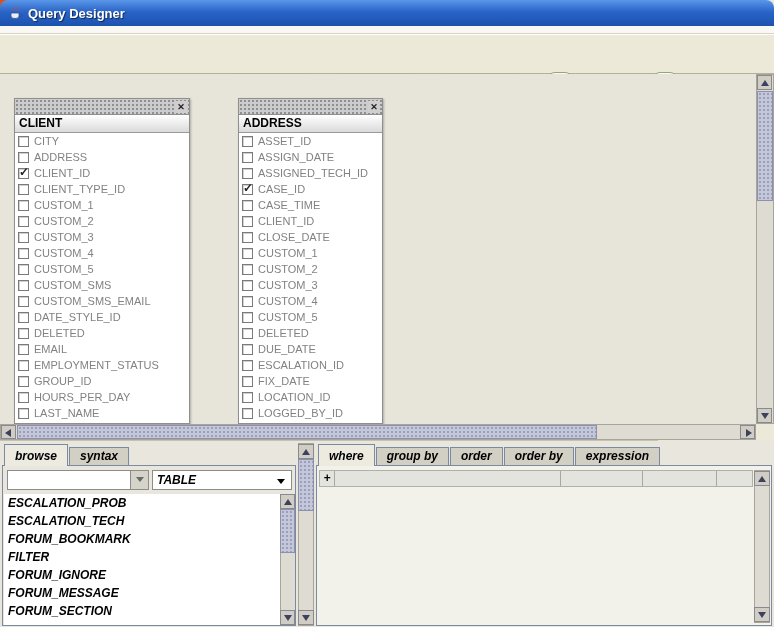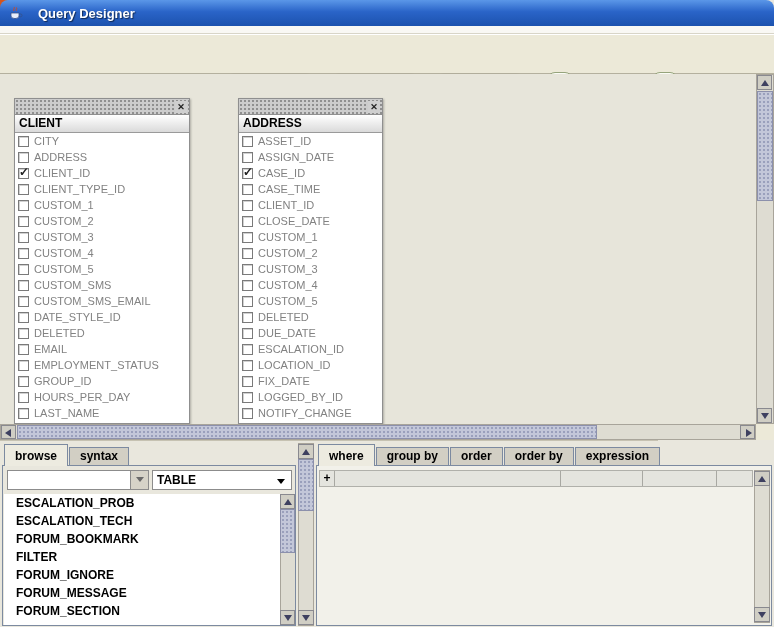--- a/index.html
+++ b/index.html
@@ -11,21 +11,21 @@
   }
 
   
   .corner-artifact { position:absolute; top:0; left:0; width:12px; height:12px; background:var(--corner-orange,#d4541c); z-index:1; }
   .titlebar {
     position:absolute; top:0; left:0; width:774px; height:26px; z-index:2;
     background: linear-gradient(180deg,#5b97e8 0%, var(--titlebar-blue,#2a64c8) 45%, #1c52ae 100%);
     border-radius: 8px 8px 0 0;
     display:flex; align-items:center; padding-left:7px;
   }
-  .title-text { color:#fff; font-weight:bold; font-size:13px; margin-left:15px; text-shadow:1px 1px 1px rgba(0,0,0,.55); }
+  .title-text { color:#fff; font-weight:bold; font-size:13px; margin-left:5px; text-shadow:1px 1px 1px rgba(0,0,0,.55); }
   .java-icon { width:16px; height:16px; flex:none; }
 
   .menustrip { position:absolute; top:26px; left:0; width:774px; height:8px; background:#f9f8f4; border-bottom:1px solid #d8d5c8; }
 
   
   .toolbar {
     position:absolute; top:34px; left:0; width:774px; height:40px;
     background:#ece9d8; border-top:1px solid #ffffff; border-bottom:1px solid #b4b09e;
   }
   .pill-btn {
@@ -83,39 +83,39 @@
     background-image: radial-gradient(circle, #9aa0bc 0.8px, transparent 1px);
     background-size:4px 4px;
   }
   .tri-up    { width:0;height:0;border-left:4px solid transparent;border-right:4px solid transparent;border-bottom:6px solid #3e4060;margin:4px auto 0; }
   .tri-down  { width:0;height:0;border-left:4px solid transparent;border-right:4px solid transparent;border-top:6px solid #3e4060;margin:4px auto 0; }
   .tri-left  { width:0;height:0;border-top:4px solid transparent;border-bottom:4px solid transparent;border-right:6px solid #3e4060;margin:3px 0 0 3px; }
   .tri-right { width:0;height:0;border-top:4px solid transparent;border-bottom:4px solid transparent;border-left:6px solid #3e4060;margin:3px 0 0 5px; }
   .sb-corner { position:absolute; background:#ece9d8; }
 
   
-  .bottom { position:absolute; top:440px; left:0; width:658px; height:187px; background:#e9e7dd; border-top:1px solid #c6c2b2; }
+  .bottom { position:absolute; top:440px; left:0; width:658px; height:187px; background:#e9e7dd; border-top:1px solid #c6c2b2;font-style:italic; }
   .panel { position:absolute; }
   .tabs { position:absolute; top:0; left:2px; height:22px; display:flex; align-items:flex-end; }
   .tab {
     font-size:12px; font-weight:bold; color:#000; background:#d2cfc4;
     border:1px solid #7c8aa0; border-bottom:none; padding:1px 10px 2px;
     height:18px; margin-right:1px; white-space:nowrap;
   }
   .tab.selected { background:#edebe0; height:22px; padding-top:4px; position:relative; z-index:2; margin-bottom:-1px; }
   .panel-body { position:absolute; border:1px solid #7c8aa0; background:#e9e7dd; }
 
   .combo { position:absolute; height:20px; background:#fff; border:1px solid #8c8c8c; }
   .combo-text { font-size:12px; font-weight:bold; color:#000; padding:2px 4px; white-space:nowrap; overflow:hidden; }
   .combo .arrow-btn { position:absolute; right:0; top:0; width:18px; height:18px; background:#d6d3c8; border-left:1px solid #8c8c8c; }
   .combo .tri-grey { width:0;height:0;border-left:4px solid transparent;border-right:4px solid transparent;border-top:5px solid #6a6a6a;margin:6px auto; }
   .combo .tri-black { position:absolute; right:6px; top:8px; width:0;height:0;border-left:4px solid transparent;border-right:4px solid transparent;border-top:5px solid #000; }
 
   .browse-list { position:absolute; background:#fff; overflow:hidden; }
-  .list-item { font-weight:bold; font-size:12px; color:#000; height:18px; line-height:18px; padding-left:12px; white-space:nowrap; }
+  .list-item { font-weight:bold; font-size:12px; color:#000; height:18px; line-height:18px; padding-left:4px; white-space:nowrap; }
 
   .crit-header { position:absolute; display:flex; height:17px; background:#e4e4de; border:1px solid #b0b0aa; }
   .crit-cell { border-right:1px solid #a8a8a2; height:100%; font-size:12px; font-weight:bold; color:#000; text-align:center; line-height:15px; }
   .crit-body { position:absolute; background:#f2f1ea; }
 </style>
 </head>
 <body>
 
 <div class="corner-artifact"></div>
 
@@ -235,20 +235,24 @@
       <div class="iframe-body">
         <div class="field-row">
           <div class="checkbox"></div>
           <span class="field-label">ASSET_ID</span>
         </div>
         <div class="field-row">
           <div class="checkbox"></div>
           <span class="field-label">ASSIGN_DATE</span>
         </div>
         <div class="field-row">
+          <div class="checkbox"></div>
+          <span class="field-label">ASSIGNED_TECH_ID</span>
+        </div>
+        <div class="field-row">
           <div class="checkbox">
             <span class="check">✓</span>
           </div>
           <span class="field-label">CASE_ID</span>
         </div>
         <div class="field-row">
           <div class="checkbox"></div>
           <span class="field-label">CASE_TIME</span>
         </div>
         <div class="field-row">
@@ -286,25 +290,25 @@
         <div class="field-row">
           <div class="checkbox"></div>
           <span class="field-label">DUE_DATE</span>
         </div>
         <div class="field-row">
           <div class="checkbox"></div>
           <span class="field-label">ESCALATION_ID</span>
         </div>
         <div class="field-row">
           <div class="checkbox"></div>
+          <span class="field-label">FIX_DATE</span>
+        </div>
+        <div class="field-row">
+          <div class="checkbox"></div>
           <span class="field-label">LOCATION_ID</span>
-        </div>
-        <div class="field-row">
-          <div class="checkbox"></div>
-          <span class="field-label">FIX_DATE</span>
         </div>
         <div class="field-row">
           <div class="checkbox"></div>
           <span class="field-label">LOGGED_BY_ID</span>
         </div>
         <div class="field-row">
           <div class="checkbox"></div>
           <span class="field-label">NOTIFY_CHANGE</span>
         </div>
       </div>

